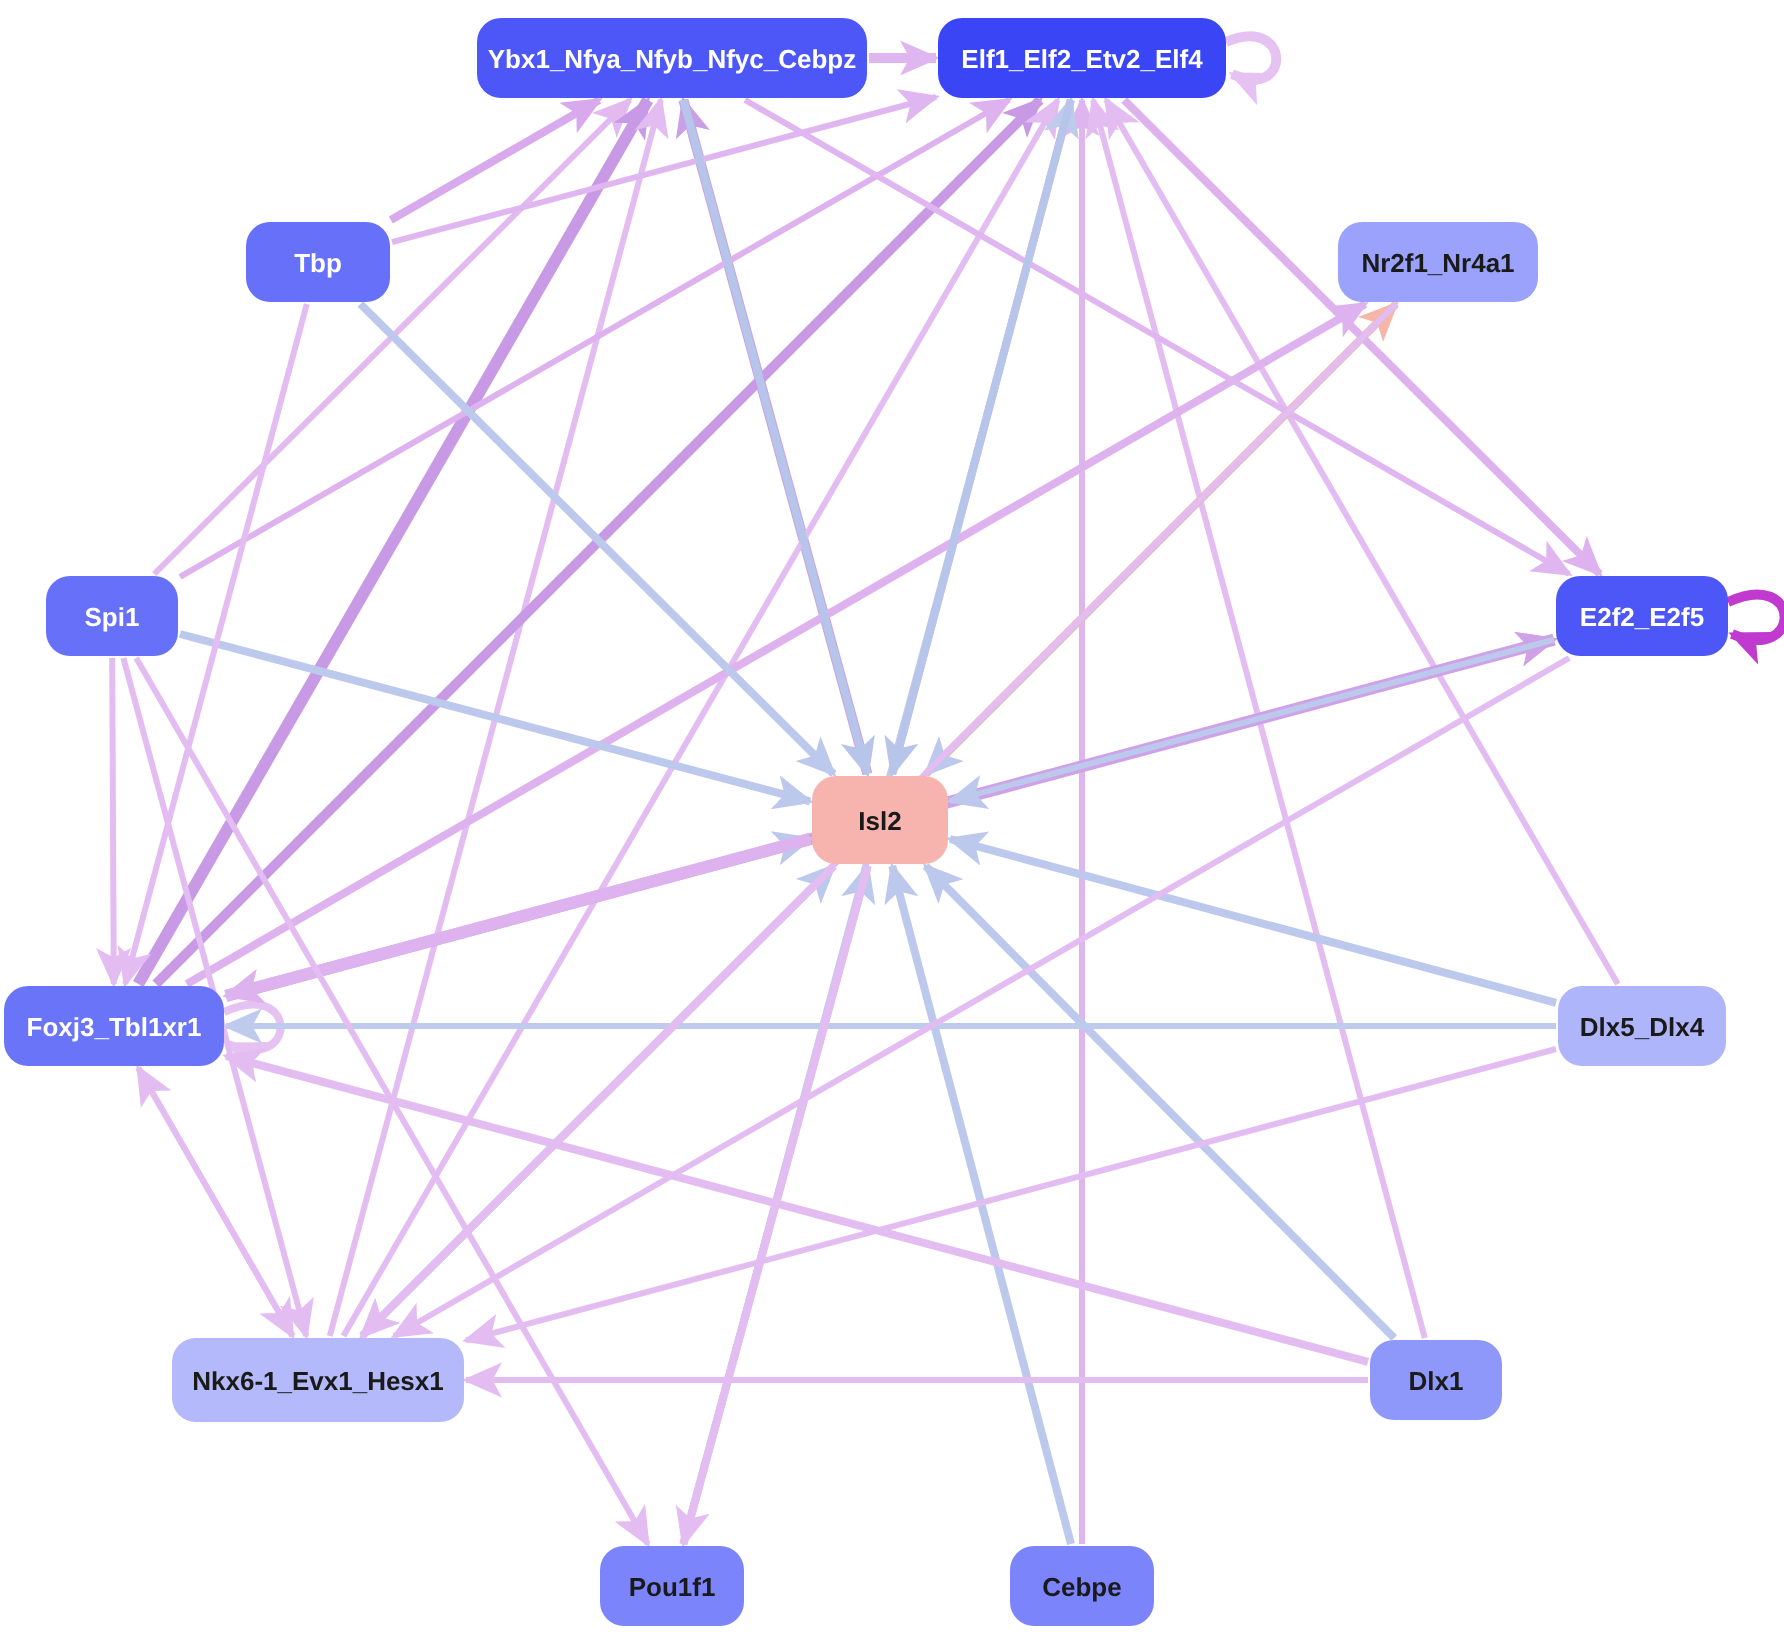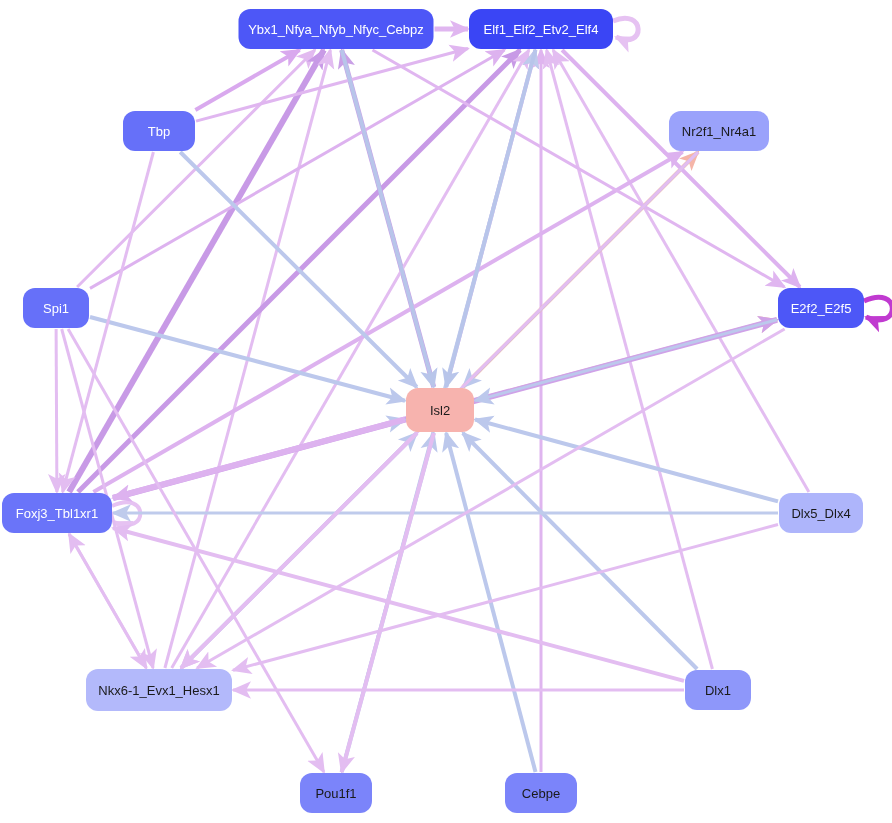--- a/index.html
+++ b/index.html
@@ -14,20 +14,21 @@
     font-family: "Liberation Sans", sans-serif;
     overflow: hidden;
     position: relative;
   }
   #graph-root {
     position: absolute;
     left: 0;
     top: 0;
     width: 892px;
     height: 823px;
+    font-weight: bold;
   }
   svg#network-svg {
     display: block;
     width: 892px;
     height: 823px;
     background: #ffffff;
   }
   .edge-path {
     fill: none;
     stroke-linecap: butt;

